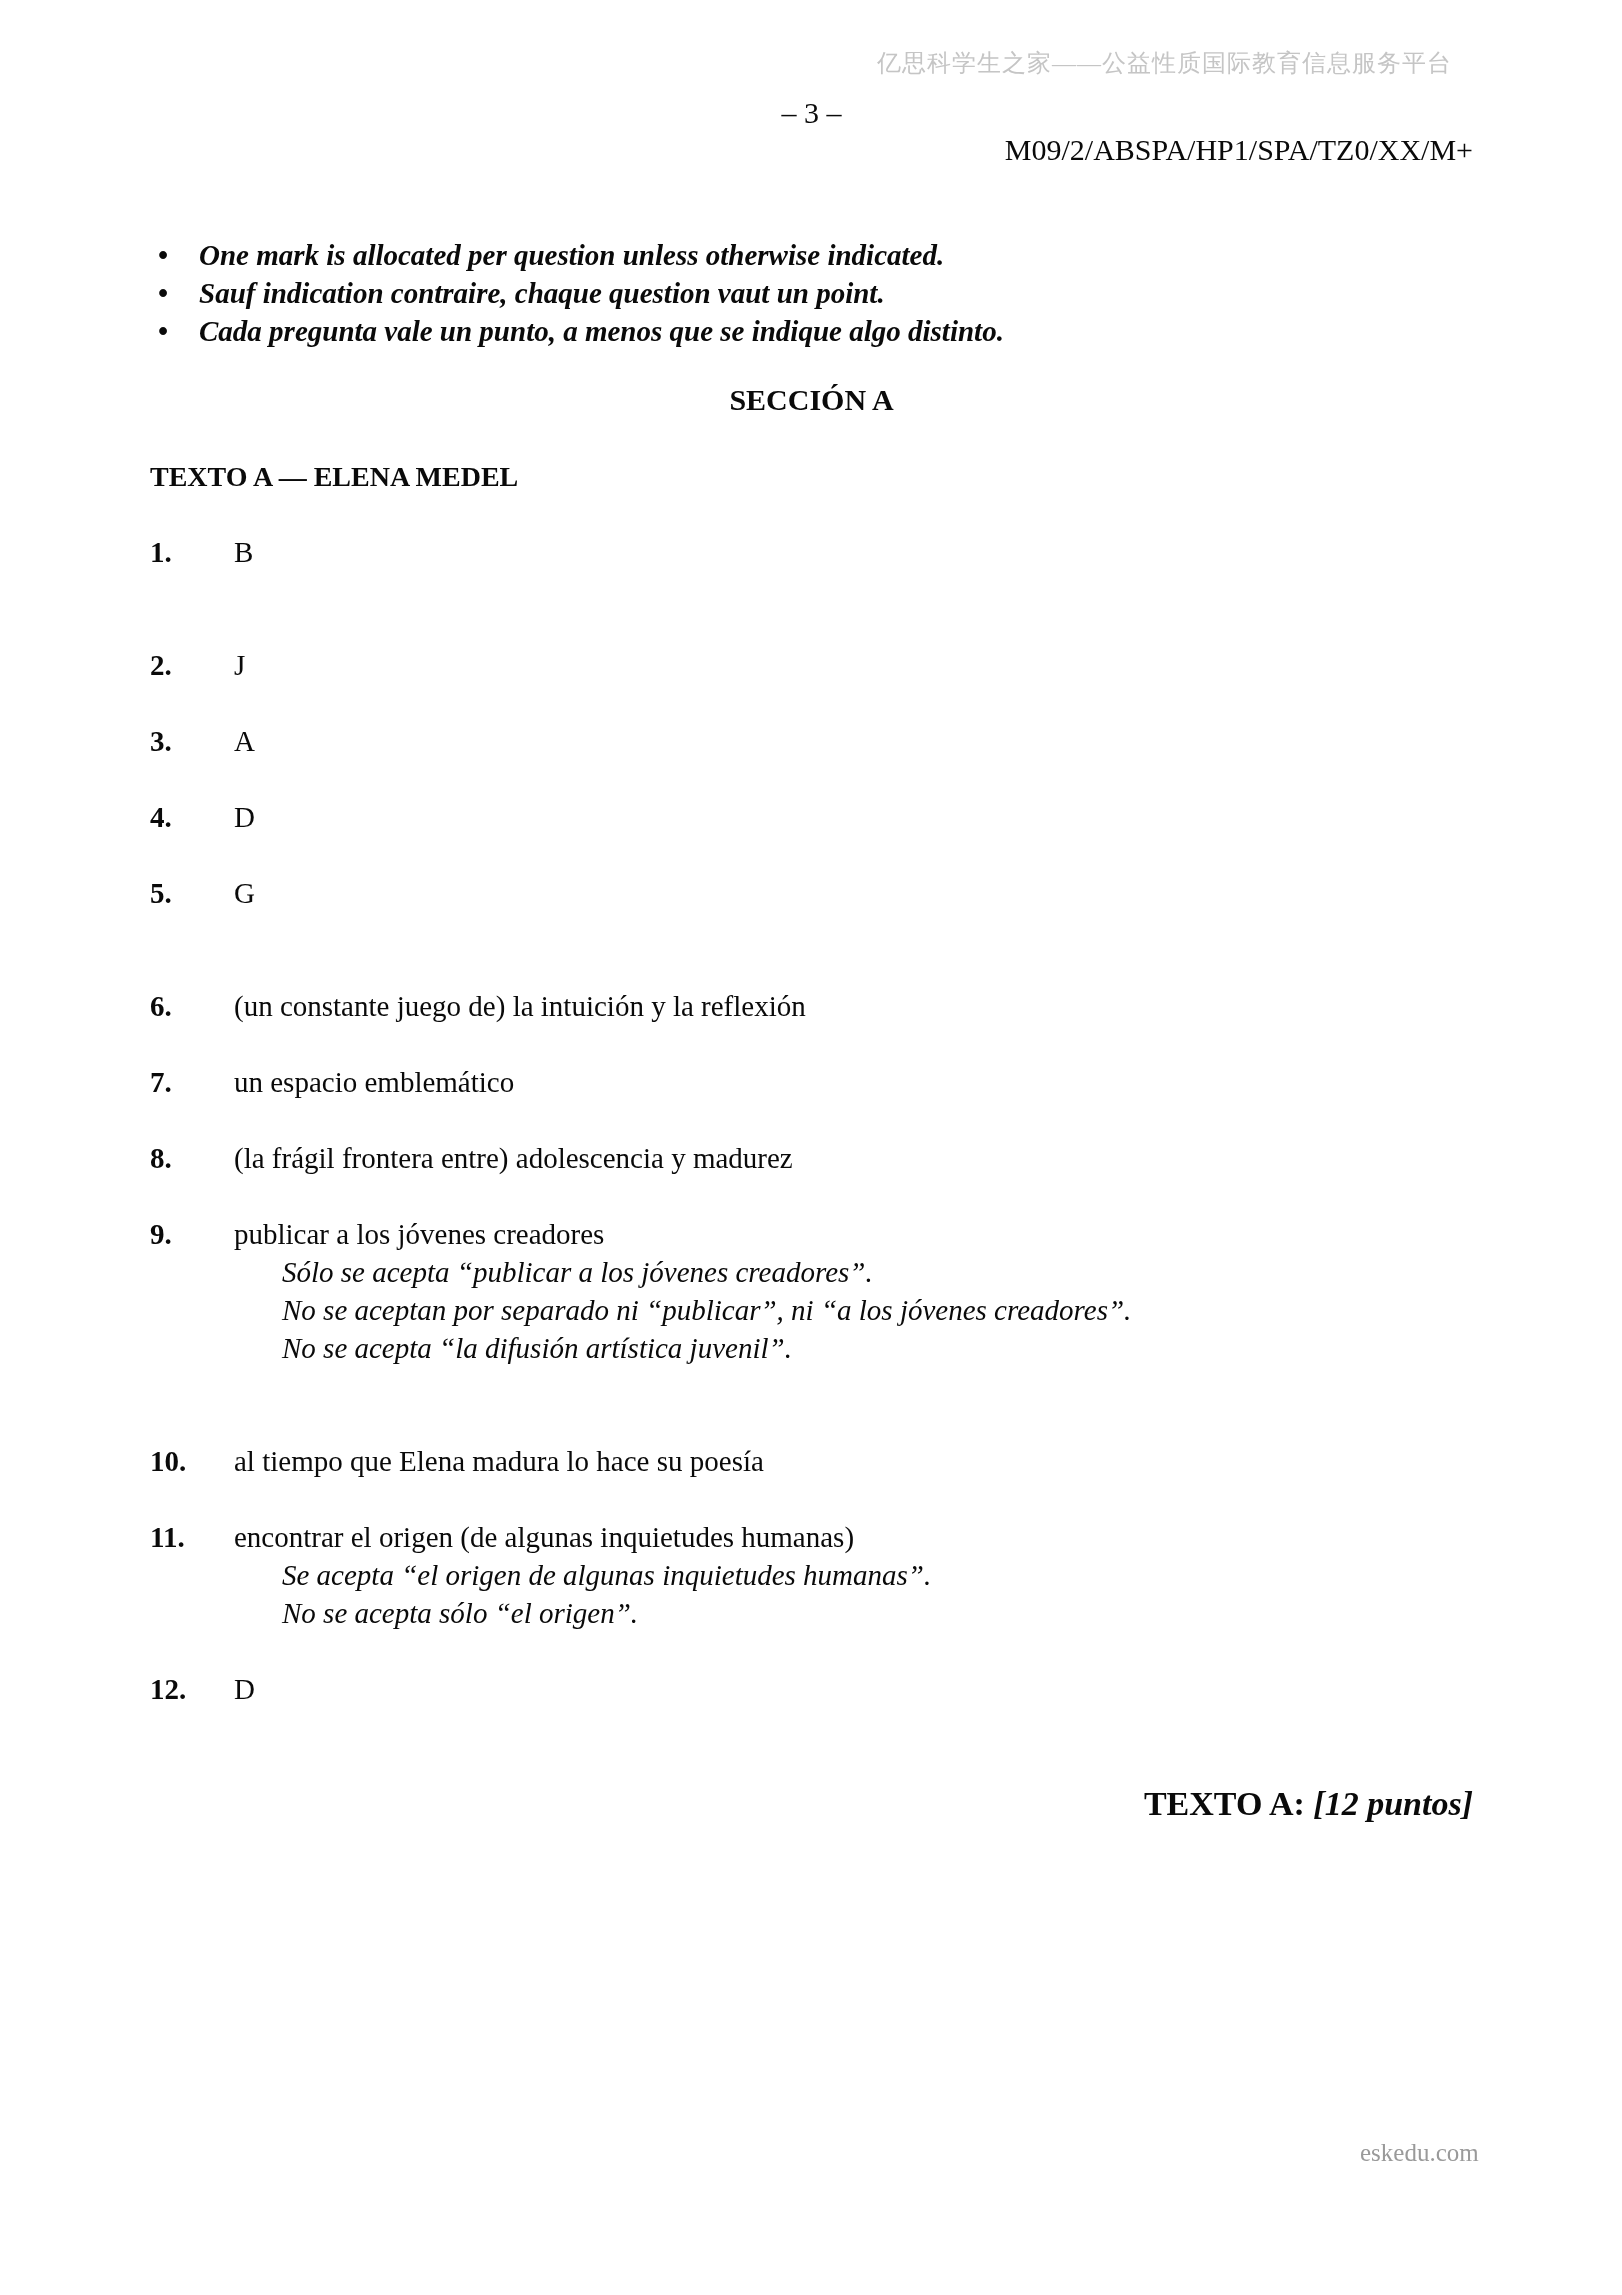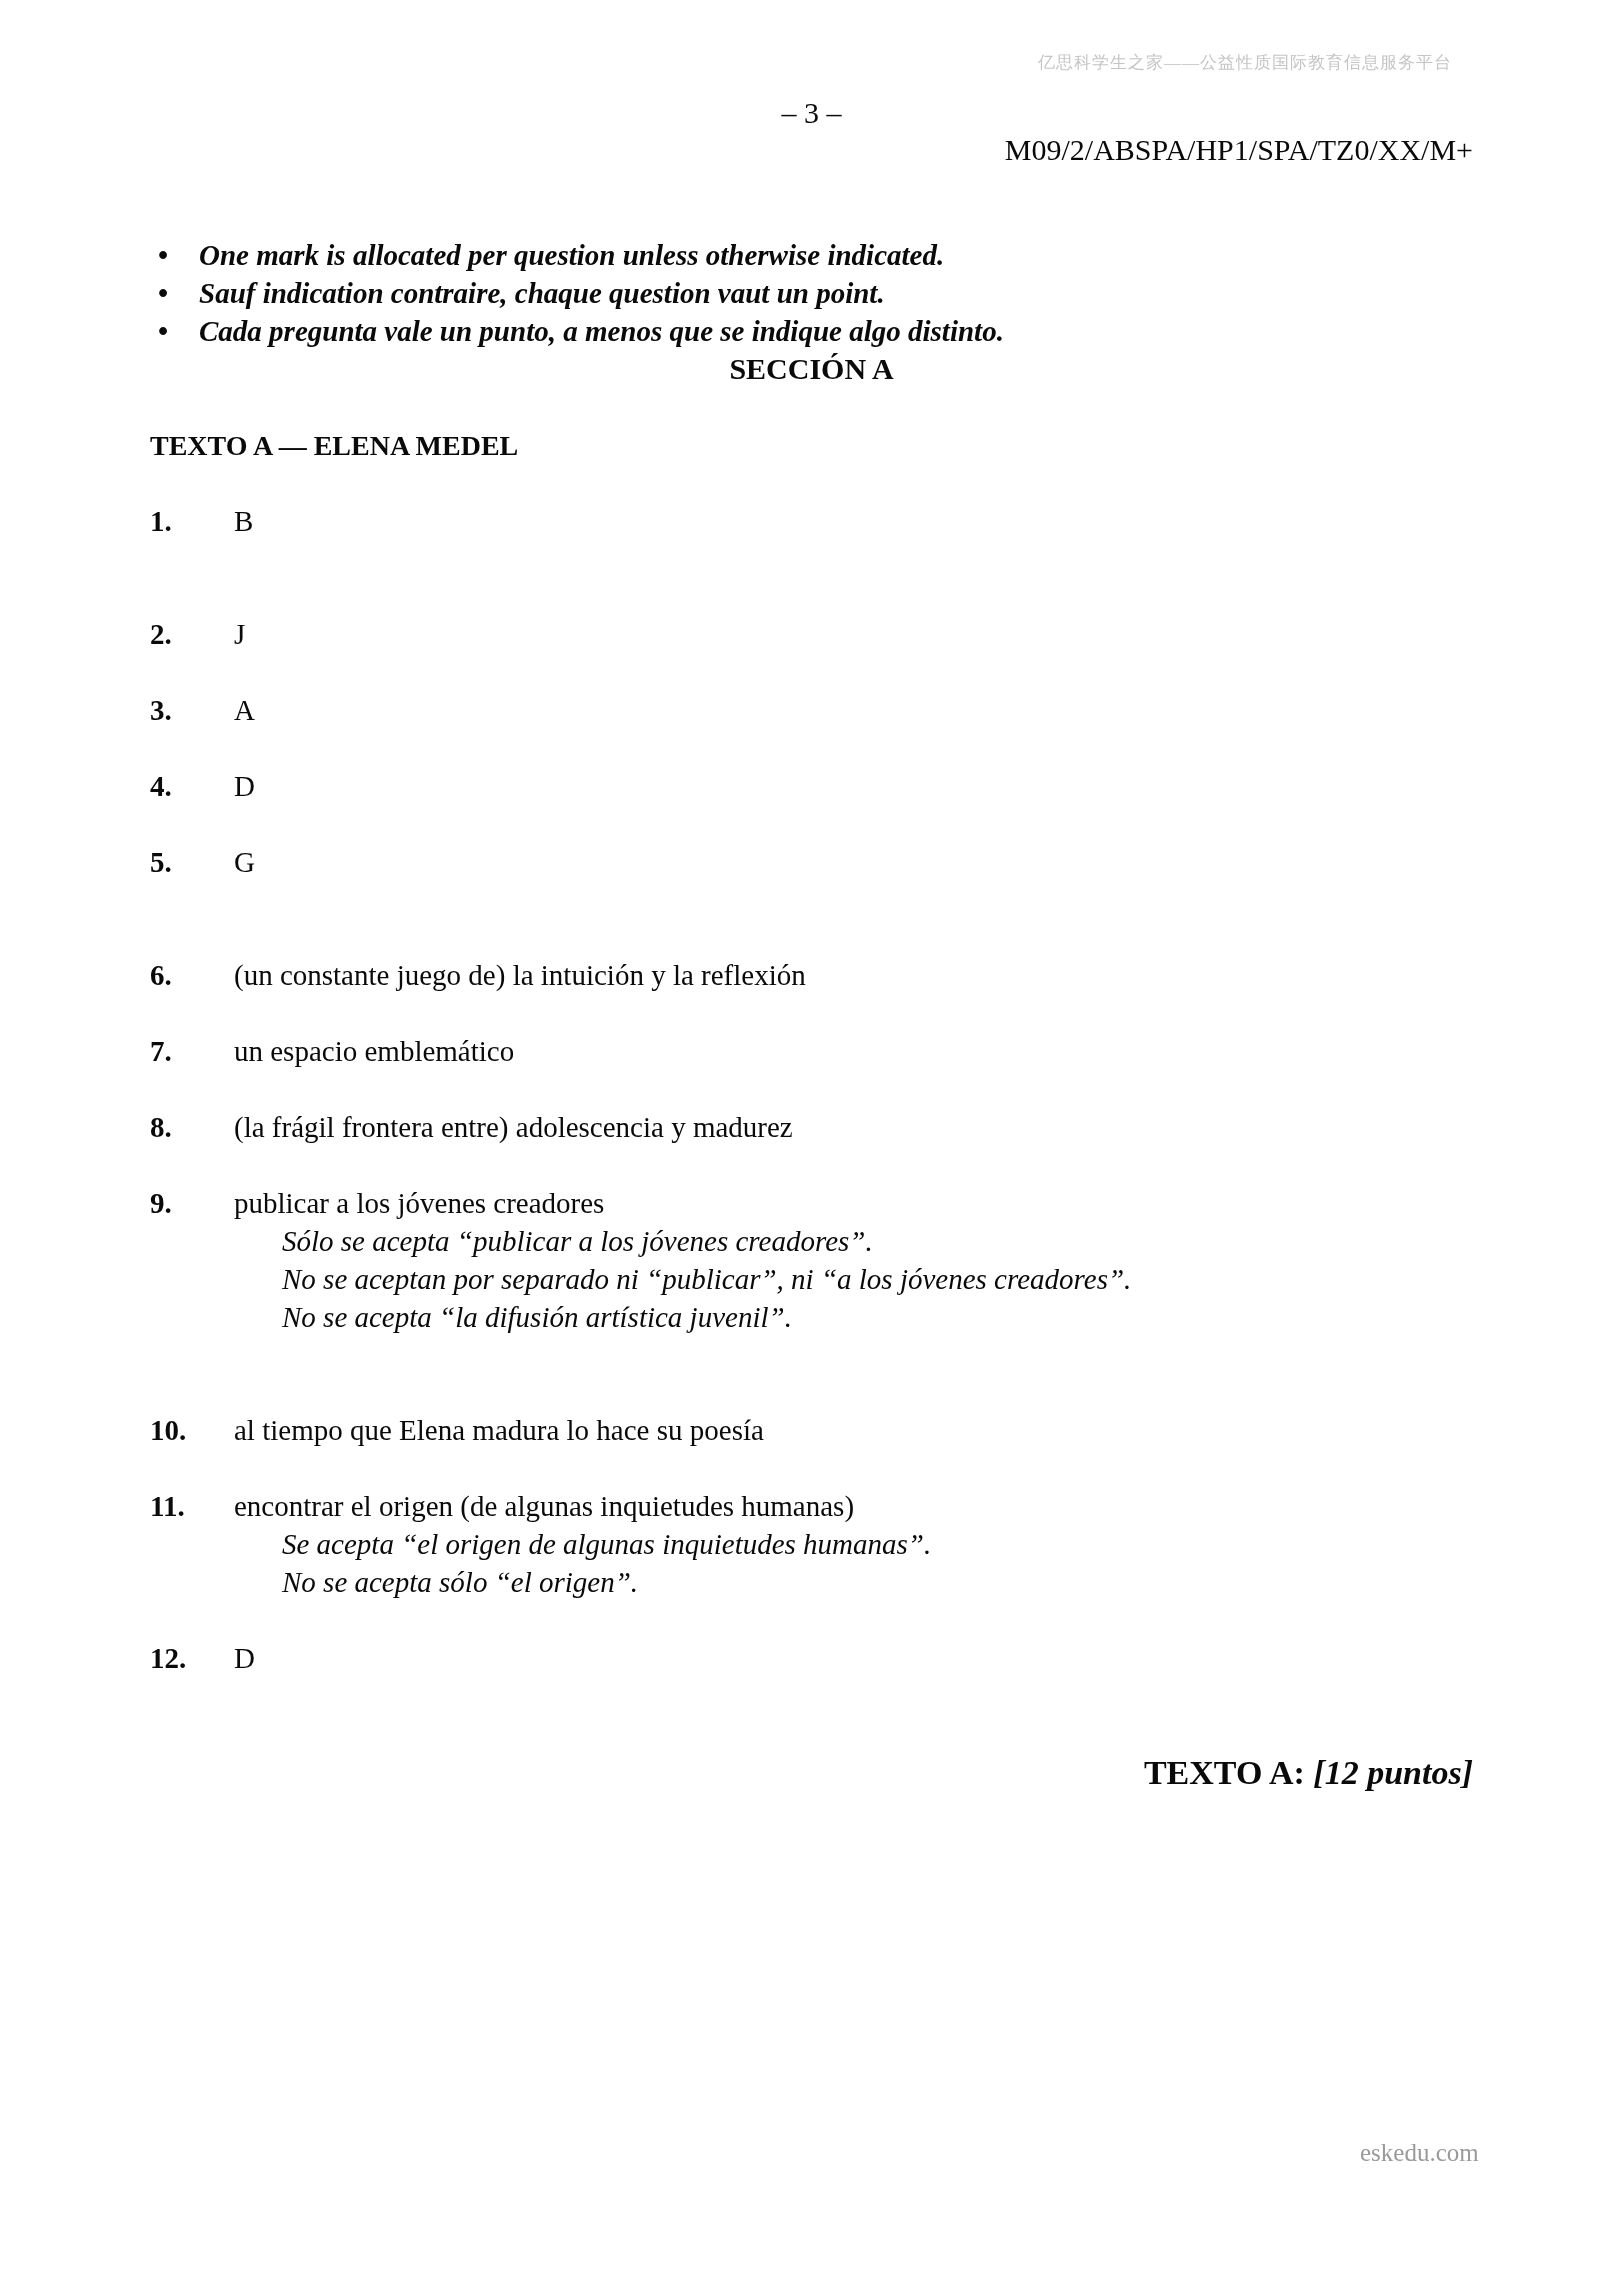--- a/index.html
+++ b/index.html
@@ -12,21 +12,21 @@
     font-family: "Liberation Serif", "DejaVu Serif", serif;
     color: #0a0a0a;
     overflow: hidden;
   }
 
   
   .watermark {
     position: absolute;
     top: 50px;
     right: 171px;
-    font-size: 17px;
+    font-size: 24px;
     line-height: 26px;
     color: #c5c5c5;
     letter-spacing: 1px;
     white-space: nowrap;
   }
   .page-number {
     position: absolute;
     top: 96px;
     left: 0;
     right: 0;
@@ -61,20 +61,21 @@
   .instructions li::before {
     content: "\2022";
     position: absolute;
     left: 8px;
     top: 0;
     font-style: normal;
   }
 
   
   .section-heading {
+    margin-top: 31px;
     text-align: center;
     font-weight: bold;
     font-size: 30px;
     line-height: 38px;
   }
   .text-heading {
     margin: 39px 150px 0 150px;
     font-weight: bold;
     font-size: 28px;
     line-height: 38px;

